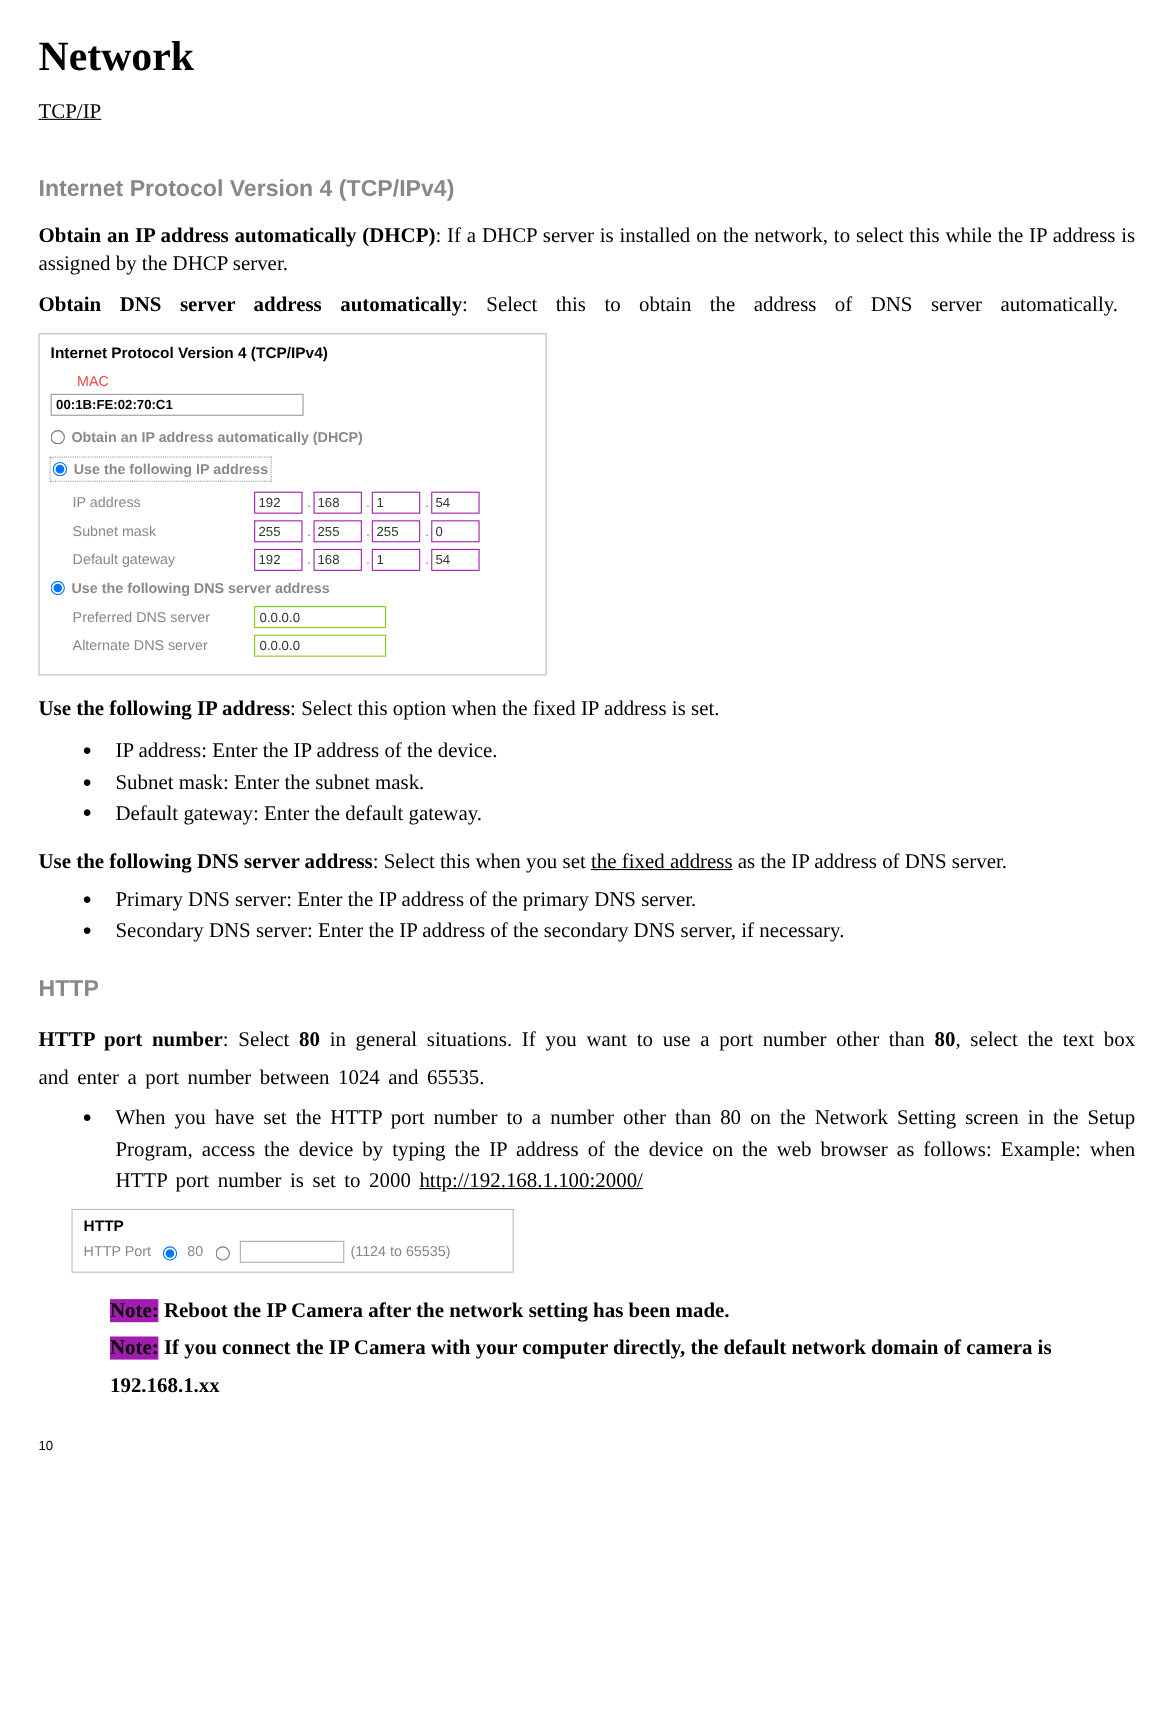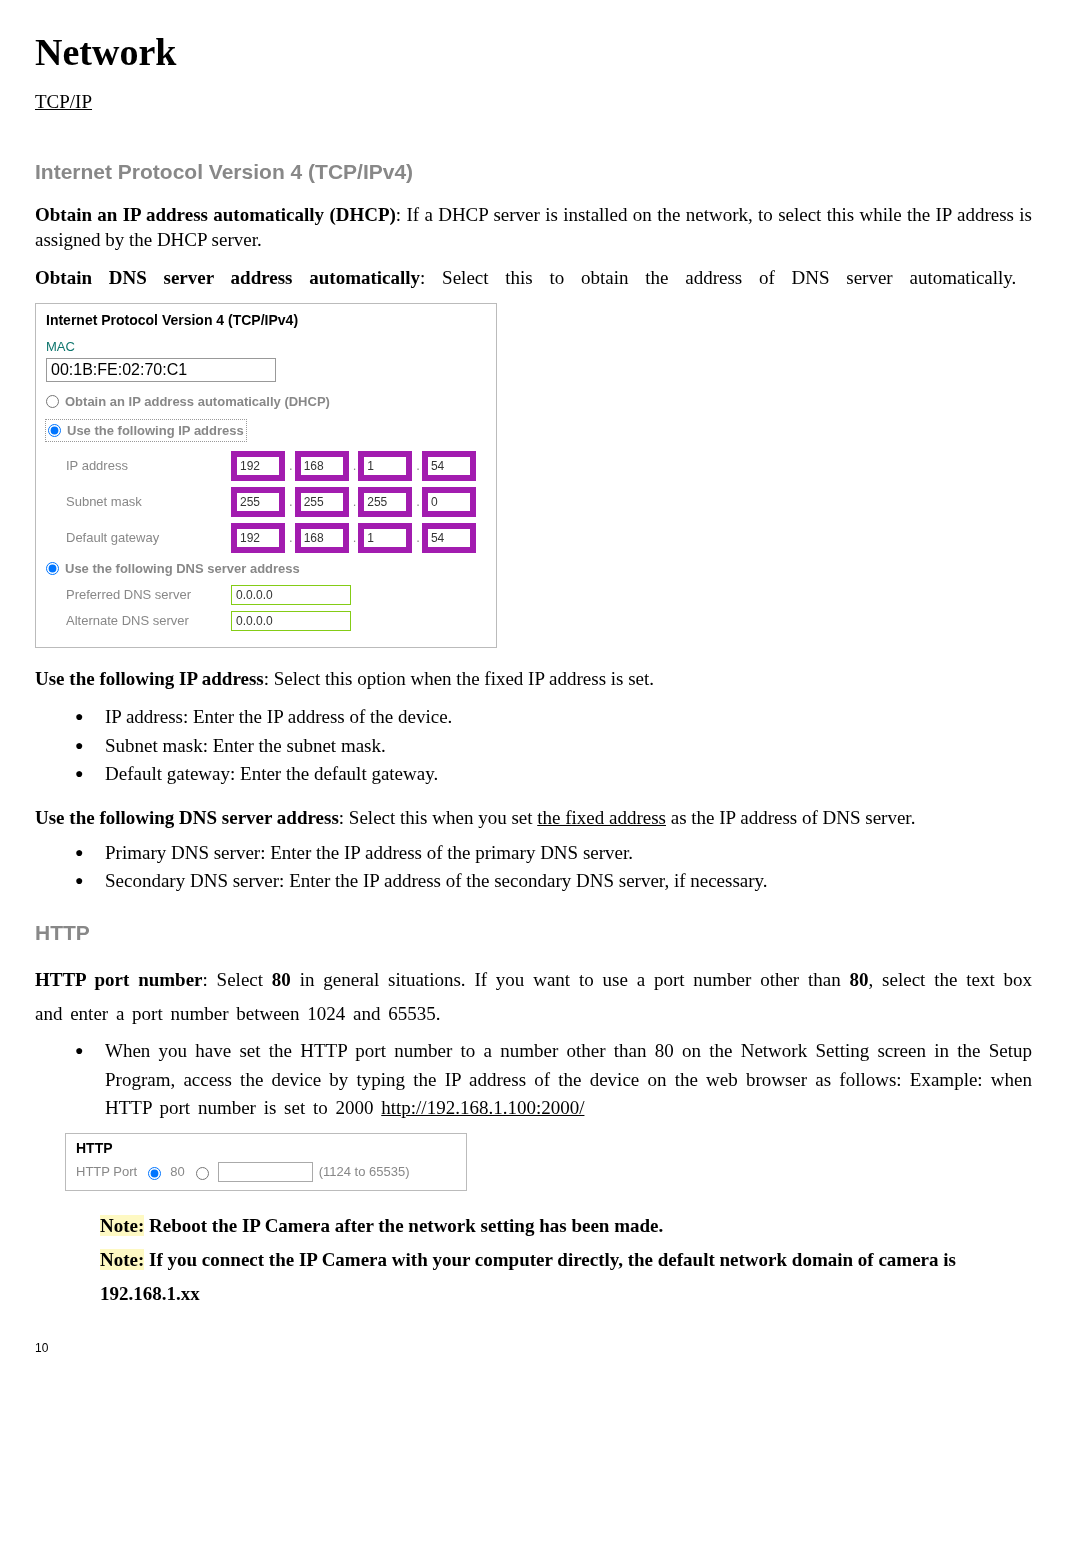--- a/index.html
+++ b/index.html
@@ -55,46 +55,47 @@
       left: 0;
       font-size: 14px;
       top: 3px;
     }
     .bullet-text-wrap {
       text-align: justify;
       line-height: 1.5;
     }
     u { }
     b, strong { font-weight: bold; }
-    .highlight { background-color: #fef9c3; text-align: center; }
+    .highlight { background-color: #a21caf; text-align: center; }
 
     
     .ipv4-panel {
       border: 1px solid #bbb;
       width: 440px;
       padding: 6px 10px 10px 10px;
       font-family: Arial, sans-serif;
       font-size: 13px;
       margin: 8px 0 18px 0;
       line-height: 1.5;
     }
     .ipv4-title {
       font-weight: bold;
       font-size: 14px;
       margin-bottom: 6px;
     }
-    .gray { color: #0f766e; }
+    .gray { color: #ef4444; margin-left: 24px; }
     .ipv4-input-full {
       width: 220px;
       border: 1px solid #999;
       padding: 2px 4px;
-      font-size: 16px;
+      font-size: 12px;
       margin-top: 2px;
       margin-bottom: 6px;
       background: #fff;
+      font-weight: bold;
     }
     .radio-row {
       display: flex;
       align-items: center;
       gap: 6px;
       margin: 4px 0;
       color: #888;
       font-weight: bold;
     }
     .radio-row input[type=radio] { margin: 0; }
@@ -105,21 +106,21 @@
       display: flex;
       align-items: center;
       margin: 6px 0;
       color: #888;
     }
     .ip-label {
       width: 165px;
     }
     .ip-octet {
       width: 36px;
-      border: 6px solid #a21caf;
+      border: 1px solid #a21caf;
       padding: 2px 3px;
       font-size: 12px;
       margin-right: 2px;
       background: #fff;
       color: #333;
     }
     .dot { margin: 0 2px; color: #888; }
     .dns-input {
       width: 110px;
       border: 1px solid #84cc16;

